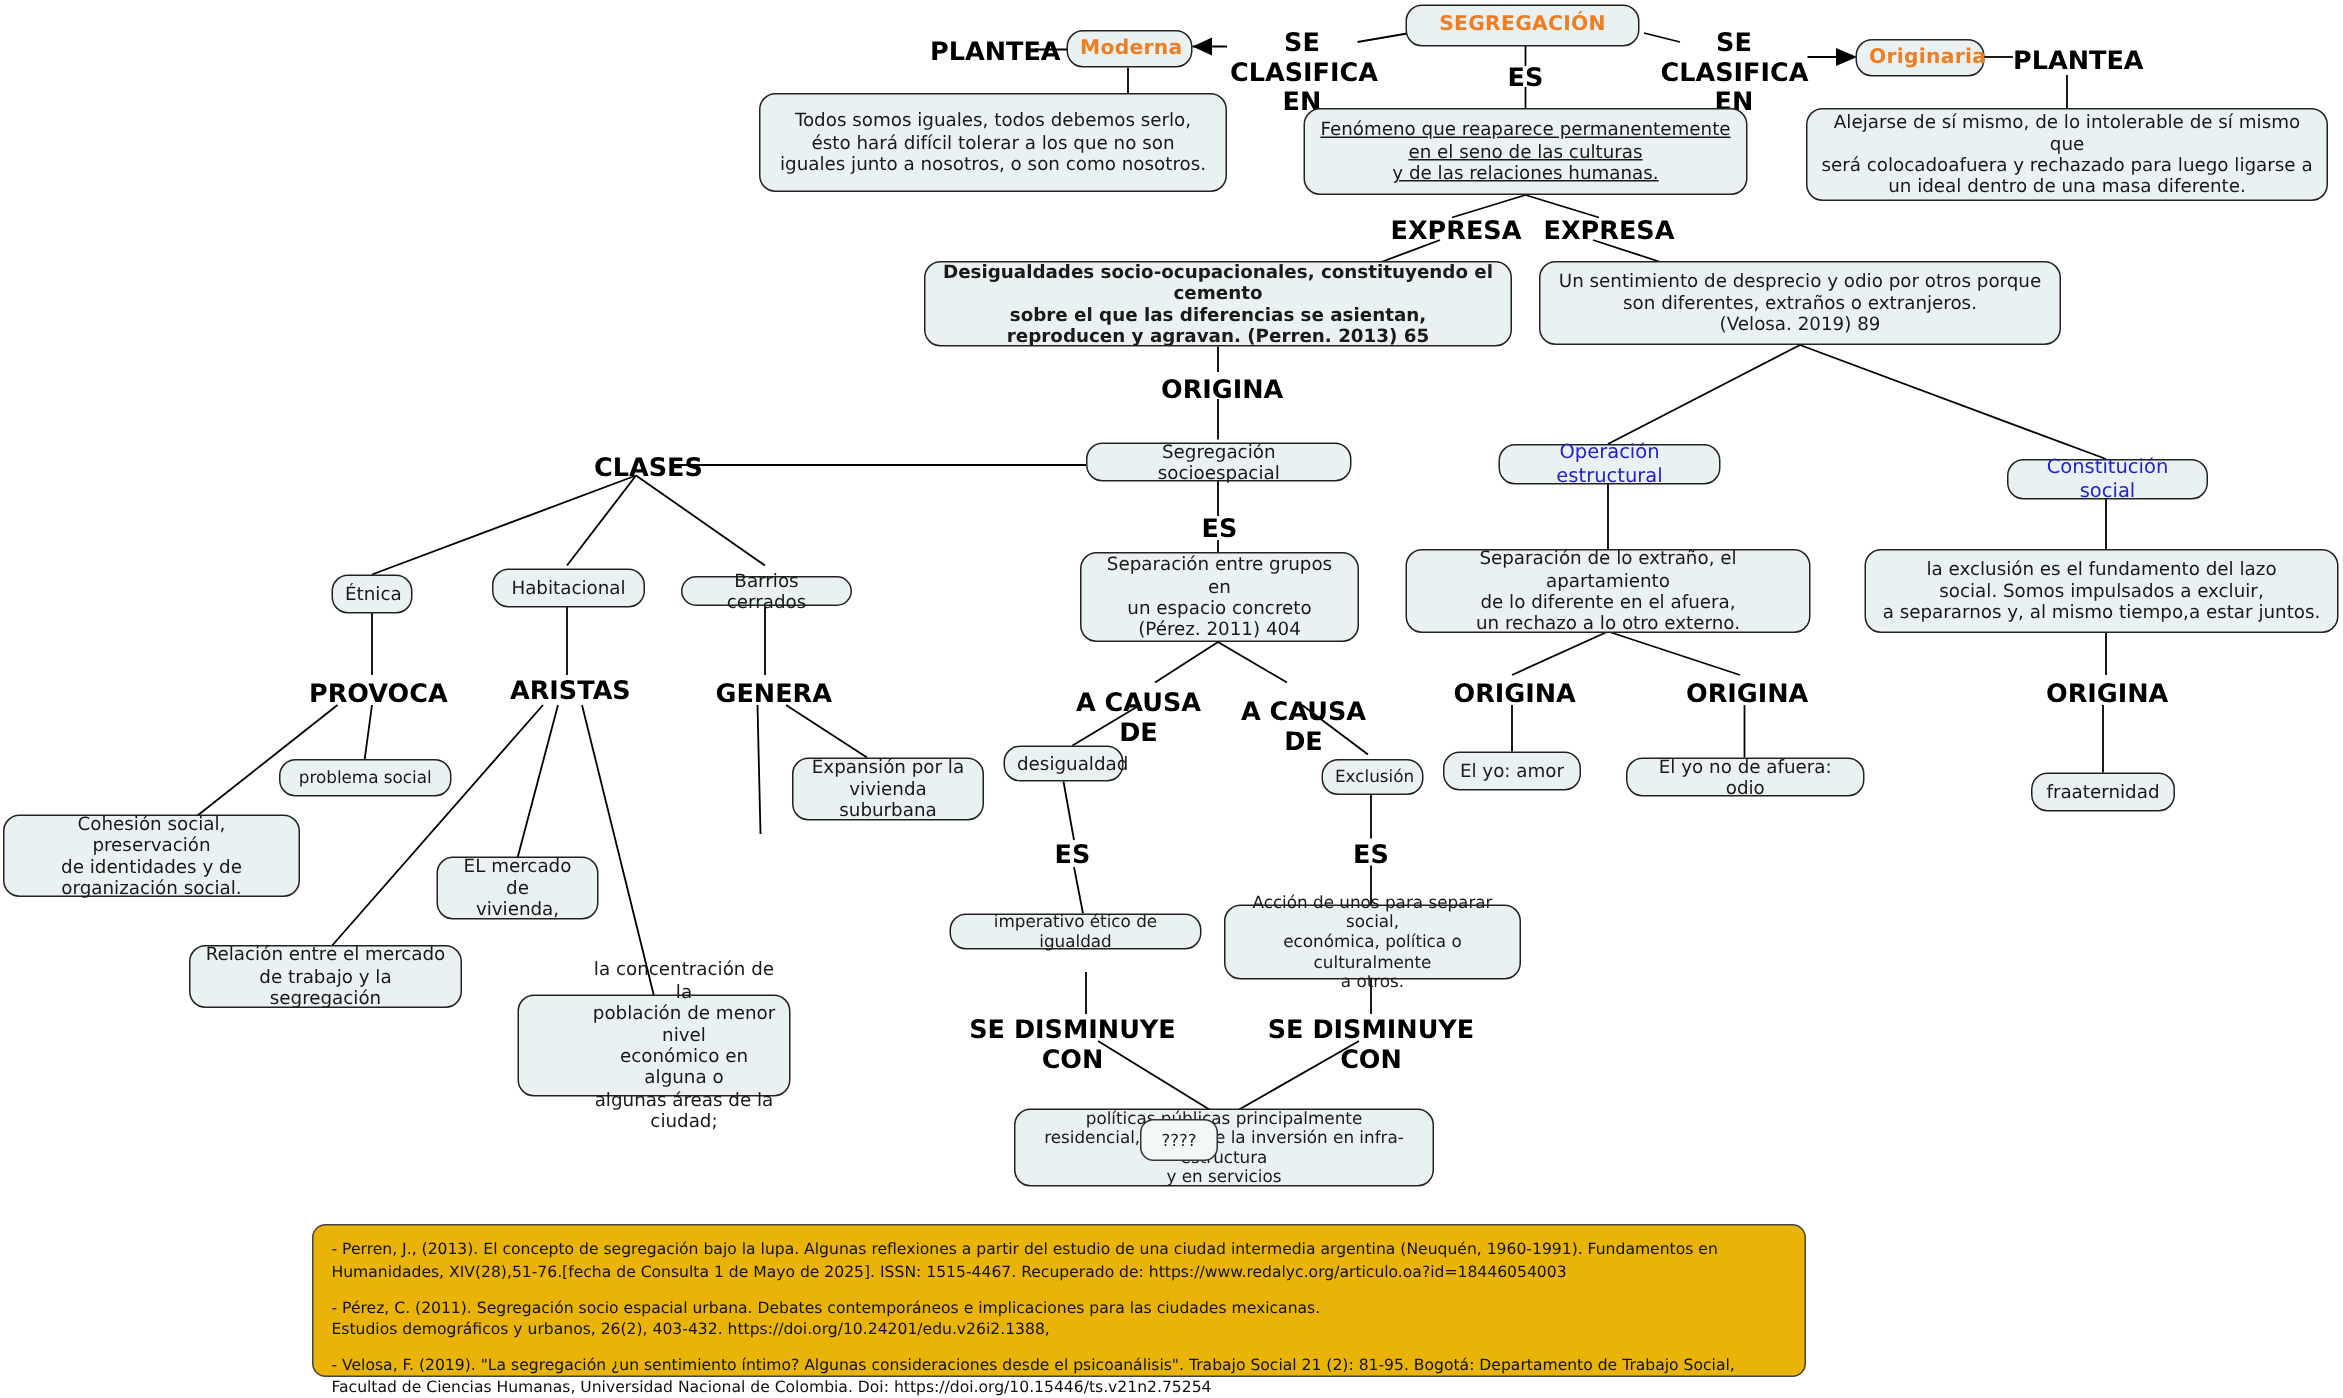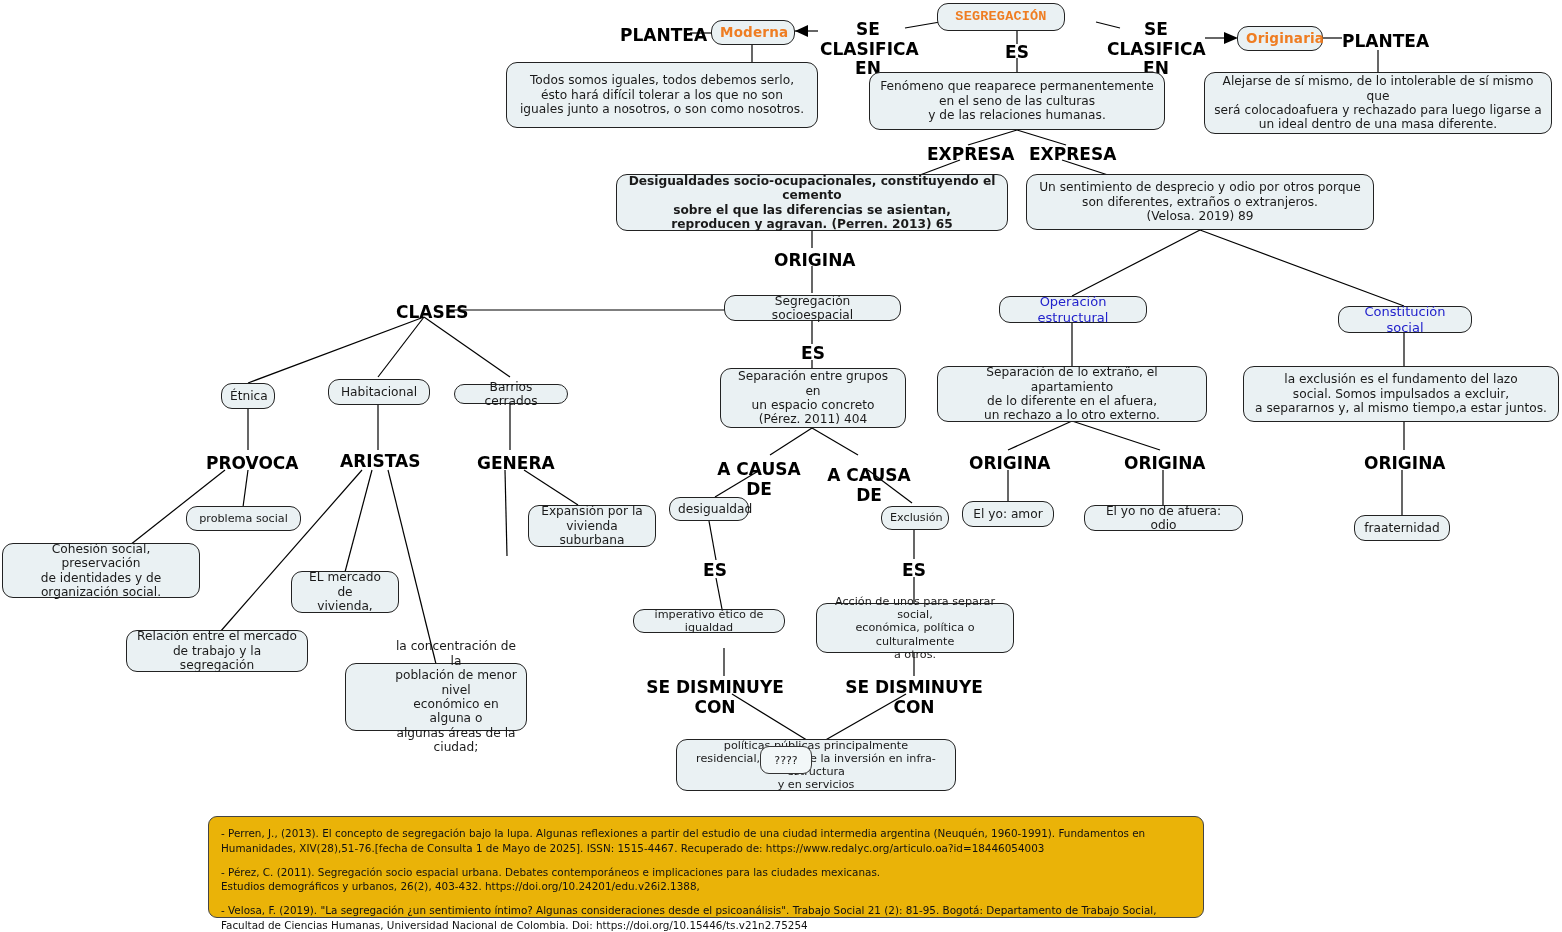--- a/index.html
+++ b/index.html
@@ -105,21 +105,21 @@
     <path d="M1072,421 L1008,450"></path>
     <path d="M1072,421 L1160,450"></path>
     <line x1="1008" y1="470" x2="1008" y2="501"></line>
     <line x1="1163" y1="470" x2="1163" y2="505"></line>
 
     <line x1="1404" y1="332" x2="1404" y2="367"></line>
     <line x1="1404" y1="421" x2="1404" y2="450"></line>
     <line x1="1402" y1="470" x2="1402" y2="515"></line>
   </svg>
 
-  <div class="node" style="left:937px;top:3px;width:128px;height:28px;font-family:Liberation Mono, monospace;">
+  <div class="node" style="left:937px;top:3px;width:156px;height:28px;">
     <span class="orange">SEGREGACIÓN</span>
   </div>
 
   <div class="lbl" style="left:620px;top:26px;width:72px;">PLANTEA</div>
 
   <div class="node" style="left:711px;top:20px;width:84px;height:25px;">
     <span class="orange">Moderna</span>
   </div>
 
   <div class="lbl" style="left:820px;top:20px;width:96px;">SE CLASIFICA
@@ -136,21 +136,21 @@
 
   <div class="lbl" style="left:1342px;top:32px;width:74px;">PLANTEA</div>
 
   <div class="node t12" style="left:506px;top:62px;width:312px;height:66px;">
     <span style="white-space:pre-line;">Todos somos iguales, todos debemos serlo,
 ésto hará difícil tolerar a los que no son
 iguales junto a nosotros, o son como nosotros.</span>
   </div>
 
   <div class="node t12" style="left:869px;top:72px;width:296px;height:58px;">
-    <span style="white-space:pre-line;">Fenómeno que reaparece permanentemente
+    <span style="white-space:pre-line;text-decoration:underline;">Fenómeno que reaparece permanentemente
 en el seno de las culturas
 y de las relaciones humanas.</span>
   </div>
 
   <div class="node t12" style="left:1204px;top:72px;width:348px;height:62px;">
     <span style="white-space:pre-line;">Alejarse de sí mismo, de lo intolerable de sí mismo que
 será colocadoafuera y rechazado para luego ligarse a
 un ideal dentro de una masa diferente.</span>
   </div>
 
@@ -260,21 +260,21 @@
 de identidades y de
 organización social.</span>
   </div>
 
 
   <div class="node t12" style="left:291px;top:571px;width:108px;height:42px;">
     <span style="white-space:pre-line;">EL mercado de
 vivienda,</span>
   </div>
 
-  <div class="node t11" style="left:633px;top:609px;width:152px;height:24px;justify-content:center;">
+  <div class="node t11" style="left:633px;top:609px;width:168px;height:24px;justify-content:center;">
     <span>imperativo ético de igualdad</span>
   </div>
 
   <div class="node t11" style="left:816px;top:603px;width:198px;height:50px;">
     <span style="white-space:pre-line;">Acción de unos para separar social,
 económica, política o culturalmente
 a otros.</span>
   </div>
 
   <div class="lbl" style="left:695px;top:561px;width:40px;">ES</div>

